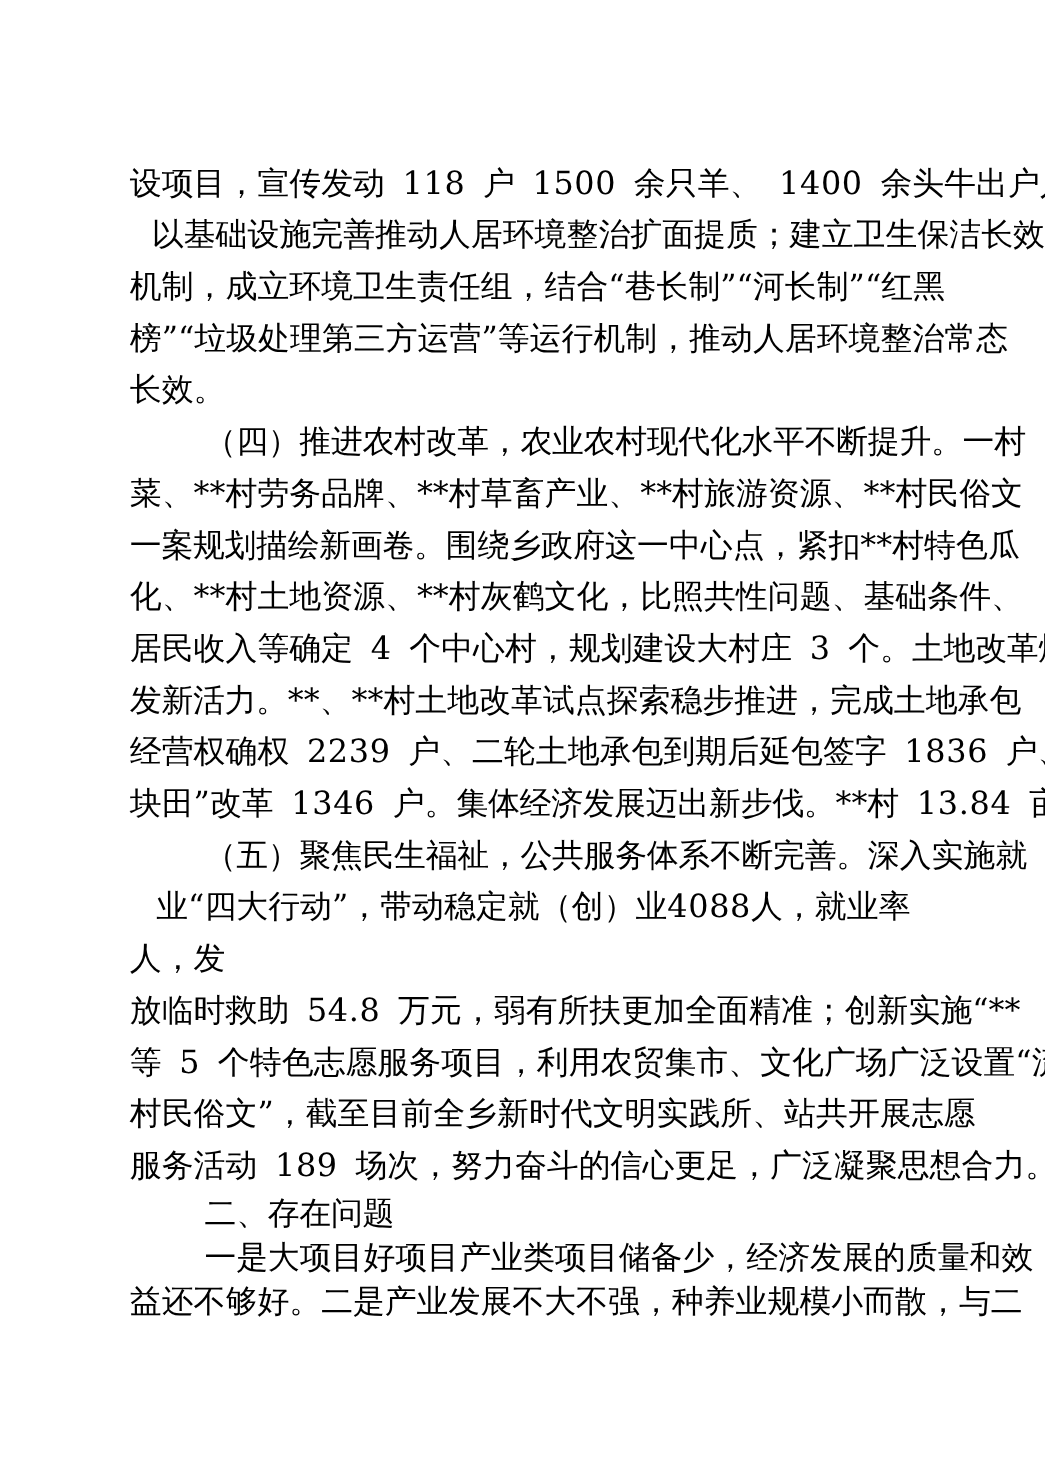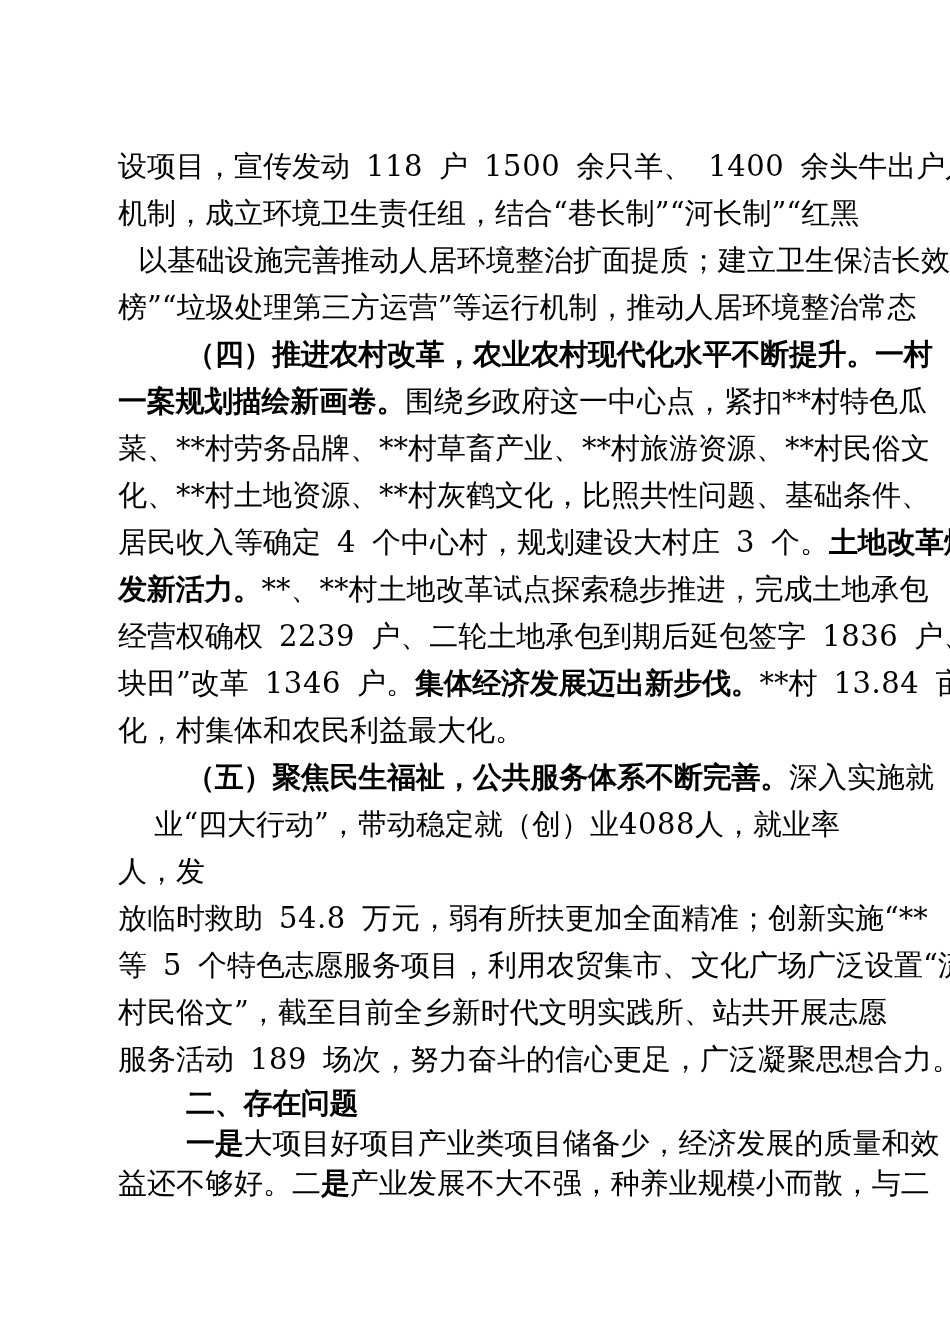--- a/index.html
+++ b/index.html
@@ -35,70 +35,74 @@
     letter-spacing: 0;
     color: #000;
   }
   .line.tight {
     height: 40px;
     line-height: 40px;
   }
   
   .j {
     display: flex;
-    justify-content: flex-end;
+    justify-content: flex-start;
     width: 722px;
+    margin-left: 24px;
   }
   .j > span { white-space: pre; }
   .ind1 { padding-left: 20px; }
   .ind2 { padding-left: 68px; }
   .bold {
     font-family: "DejaVu Sans", "Liberation Sans", sans-serif;
-    font-weight: bold;
+    font-weight: normal;
     letter-spacing: -0.01em;
   }
   .num {
     font-family: "DejaVu Serif", "Liberation Serif", serif;
     letter-spacing: 0.02em;
   }
   .spw { display: inline-block; width: 16px; }
 </style>
 </head>
 <body>
 
 <div class="page">
   <div class="doc-body">
 
     <div class="line">
       <span>设项目，宣传发动</span><span class="spw"></span><span class="num">118</span><span class="spw"></span><span>户</span><span class="spw"></span><span class="num">1500</span><span class="spw"></span><span>余只羊、</span><span class="spw"></span><span class="num">1400</span><span class="spw"></span><span>余头牛出户入园，</span>
     </div>
 
+    <div class="line ind1">
+      <span>以基础设施完善推动人居环境整治扩面提质；建立卫生保洁长效</span>
+    </div>
+
     <div class="line">
       <span>机制，成立环境卫生责任组，结合“巷长制”“河长制”“红黑</span>
-    </div>
-
-    <div class="line ind1">
-      <span>以基础设施完善推动人居环境整治扩面提质；建立卫生保洁长效</span>
     </div>
 
     <div class="line">
       <span>榜”“垃圾处理第三方运营”等运行机制，推动人居环境整治常态</span>
     </div>
 
+    <div class="line">
+      <span>长效。</span>
+    </div>
 
     <div class="line ind2">
       <span class="bold">（四）推进农村改革，农业农村现代化水平不断提升。</span><span class="bold">一村</span>
     </div>
 
     <div class="line">
-      <span class="bold">一案规划描绘新画卷。</span><span>围绕乡政府这一中心点，紧扣**村特色瓜</span>
+      <span>菜、**村劳务品牌、**村草畜产业、**村旅游资源、**村民俗文</span>
     </div>
 
     <div class="line">
-      <span>菜、**村劳务品牌、**村草畜产业、**村旅游资源、**村民俗文</span>
+      <span class="bold">一案规划描绘新画卷。</span><span>围绕乡政府这一中心点，紧扣**村特色瓜</span>
     </div>
 
     <div class="line">
       <span>化、**村土地资源、**村灰鹤文化，比照共性问题、基础条件、</span>
     </div>
 
     <div class="line">
       <span>居民收入等确定</span><span class="spw"></span><span class="num">4</span><span class="spw"></span><span>个中心村，规划建设大村庄</span><span class="spw"></span><span class="num">3</span><span class="spw"></span><span>个。</span><span class="bold">土地改革焕</span>
     </div>
 
@@ -108,23 +112,20 @@
 
     <div class="line">
       <span>经营权确权</span><span class="spw"></span><span class="num">2239</span><span class="spw"></span><span>户、二轮土地承包到期后延包签字</span><span class="spw"></span><span class="num">1836</span><span class="spw"></span><span>户、“一</span>
     </div>
 
     <div class="line">
       <span>块田”改革</span><span class="spw"></span><span class="num">1346</span><span class="spw"></span><span>户。</span><span class="bold">集体经济发展迈出新步伐。</span><span>**村</span><span class="spw"></span><span class="num">13.84</span><span class="spw"></span><span>亩、</span>
     </div>
 
 
-    <div class="line">
-      <span>化，村集体和农民利益最大化。</span>
-    </div>
 
     <div class="line ind2">
       <span class="bold">（五）聚焦民生福祉，公共服务体系不断完善。</span><span>深入实施就</span>
     </div>
 
     <div class="line">
       <div class="j">
         <span>业“四大行动”，</span>
         <span>带动稳定就（创）业</span>
         <span class="num">4088</span>

